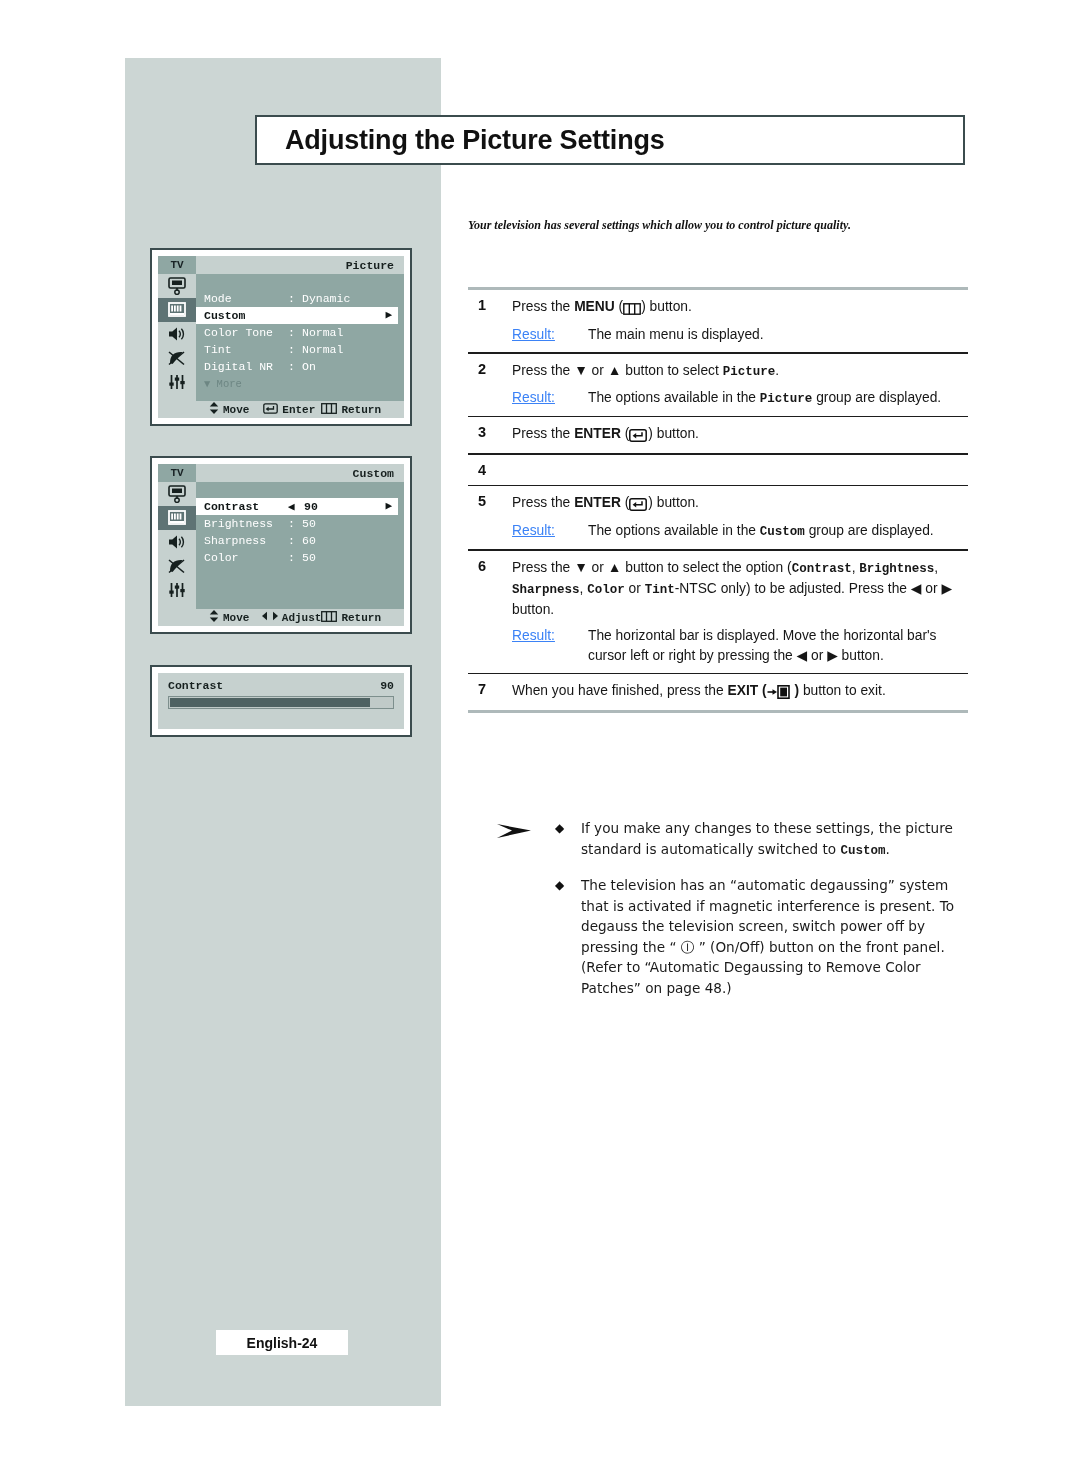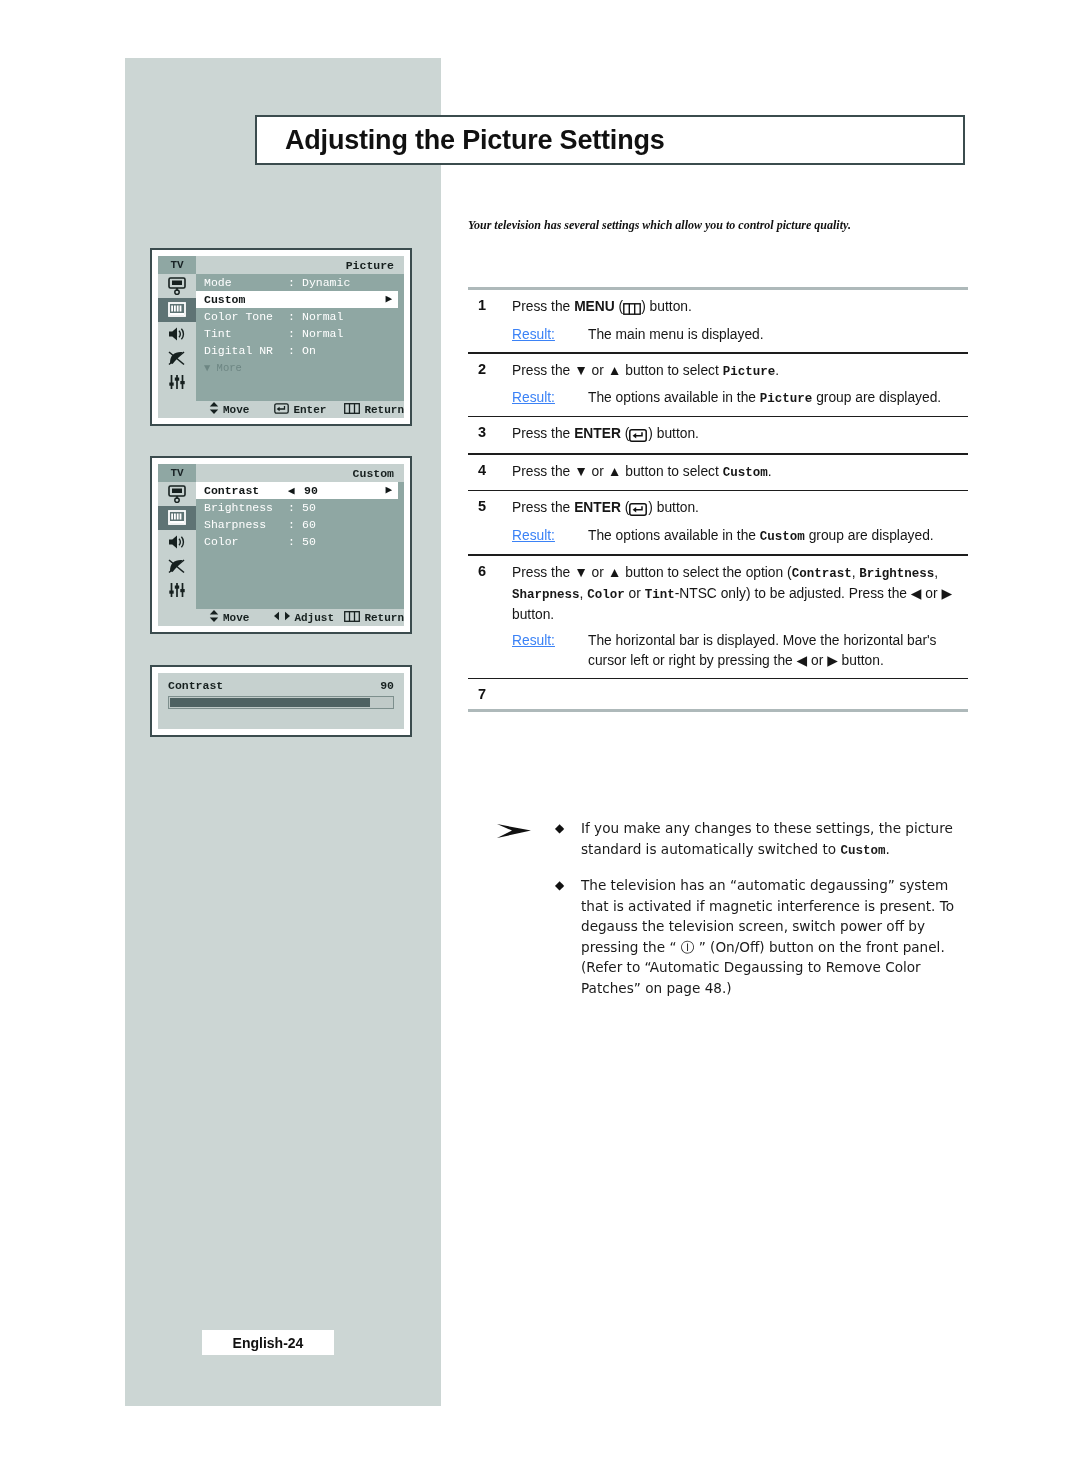--- a/index.html
+++ b/index.html
@@ -116,21 +116,21 @@
     align-items: center;
     justify-content: center;
     background: #c6d1cf;
   }
   .rail-icon.active { background: #5e7374; }
   .rail-icon svg { display: block; }
 
   .osd-items {
     flex: 1;
     background: #8fa7a3;
-    padding-top: 0;
+    padding-top: 16px;
     position: relative;
   }
   .osd-row {
     height: 17px;
     display: flex;
     align-items: center;
     font-family: "Liberation Mono", monospace;
     font-size: 11.5px;
     color: #ffffff;
     padding-left: 8px;
@@ -176,21 +176,21 @@
     font-weight: bold;
     color: #16201f;
   }
   .osd-footer .fcell {
     display: flex;
     align-items: center;
     gap: 4px;
   }
   .osd-footer .f1 { padding-left: 6px; width: 86px; margin-left: 45px; }
   .osd-footer .f2 { width: 92px; }
-  .osd-footer .f3 { flex: 1; justify-content: flex-end; padding-right: 0; text-align: center; }
+  .osd-footer .f3 { flex: 1; justify-content: flex-end; padding-right: 23px; text-align: center; }
 
   
   .bar-inner {
     background: #c6d1cf;
     width: 100%;
     height: 100%;
     padding: 6px 10px 0 10px;
     box-sizing: border-box;
   }
   .bar-label-row {
@@ -313,21 +313,21 @@
     flex: 1;
     font-family: "DejaVu Sans", sans-serif;
     font-size: 13.6px;
     line-height: 20.5px;
     color: #1a1a1a;
   }
 
   
   .page-foot {
     position: absolute;
-    left: 202px;
+    left: 216px;
     top: 1330px;
     width: 132px;
     height: 25px;
     background: #ffffff;
     display: flex;
     align-items: center;
     justify-content: center;
     font-size: 14px;
     font-weight: bold;
     color: #111;
@@ -619,23 +619,20 @@
         <div class="line"><span>Press the </span><span class="bold">ENTER</span><span> (</span><span style="display: inline-block; vertical-align: -2px;"><svg class="glyph-enter" width="19" height="13" viewBox="0 0 19 13">
               <rect x="0.8" y="0.8" width="16.4" height="11.4" rx="2" fill="none" stroke="#111" stroke-width="1.5"></rect>
               <path d="M13 3.2 v3.6 H6.5" fill="none" stroke="#111" stroke-width="1.5"></path>
               <polygon points="7.2,4.1 7.2,9.5 3.6,6.8" fill="#111"></polygon>
             </svg></span><span>) button.</span></div>
       </div>
     </div>
     <div class="rule-thin"></div>
     <div class="step">
       <div class="num">4</div>
-      <div class="body">
-        <div class="line"><span>Press the </span><span>▼</span><span> or </span><span>▲</span><span> button to select </span><span class="mono">Custom</span><span>.</span></div>
-      </div>
     </div>
     <div class="rule-thin"></div>
     <div class="step">
       <div class="num">5</div>
       <div class="body">
         <div class="line"><span>Press the </span><span class="bold">ENTER</span><span> (</span><span style="display: inline-block; vertical-align: -2px;"><svg class="glyph-enter" width="19" height="13" viewBox="0 0 19 13">
               <rect x="0.8" y="0.8" width="16.4" height="11.4" rx="2" fill="none" stroke="#111" stroke-width="1.5"></rect>
               <path d="M13 3.2 v3.6 H6.5" fill="none" stroke="#111" stroke-width="1.5"></path>
               <polygon points="7.2,4.1 7.2,9.5 3.6,6.8" fill="#111"></polygon>
             </svg></span><span>) button.</span></div>
@@ -652,20 +649,28 @@
         <div class="line"><span>Press the </span><span>▼</span><span> or </span><span>▲</span><span> button to select the option (</span><span class="mono">Contrast</span><span>, </span><span class="mono">Brightness</span><span>, </span><span class="mono">Sharpness</span><span>, </span><span class="mono">Color</span><span> or </span><span class="mono">Tint</span><span>-NTSC only) to be adjusted. Press the </span><span>◀</span><span> or </span><span>▶</span><span> button.</span></div>
         <div class="result-block">
           <div class="result-label">Result:</div>
           <div class="result-text"><span>The horizontal bar is displayed. Move the horizontal bar's cursor left or right by pressing the </span><span>◀</span><span> or </span><span>▶</span><span> button.</span></div>
         </div>
       </div>
     </div>
     <div class="rule-thin"></div>
     <div class="step">
       <div class="num">7</div>
+      <div class="body">
+        <div class="line"><span>When you have finished, press the </span><span class="bold">EXIT (</span><span style="display: inline-block; vertical-align: -2px;"><svg class="glyph-exit" width="24" height="14" viewBox="0 0 24 14">
+              <line x1="0.5" y1="7" x2="8" y2="7" stroke="#111" stroke-width="1.6"></line>
+              <polygon points="10,7 5.5,4.2 5.5,9.8" fill="#111"></polygon>
+              <rect x="11" y="0.8" width="11" height="12.4" fill="none" stroke="#111" stroke-width="1.6"></rect>
+              <rect x="13.2" y="2.6" width="6.8" height="8.8" fill="#111"></rect>
+            </svg></span><span class="bold"> )</span><span> button to exit.</span></div>
+      </div>
     </div>
     <div class="rule-thick"></div>
   </div>
 
 <div class="notes">
   <div class="notes-arrow">
     <svg width="42" height="20" viewBox="0 0 42 20">
       <path d="M2 3 L36 9.6 L2 17 L17 9.6 Z" fill="#111111"></path>
     </svg>
   </div>

